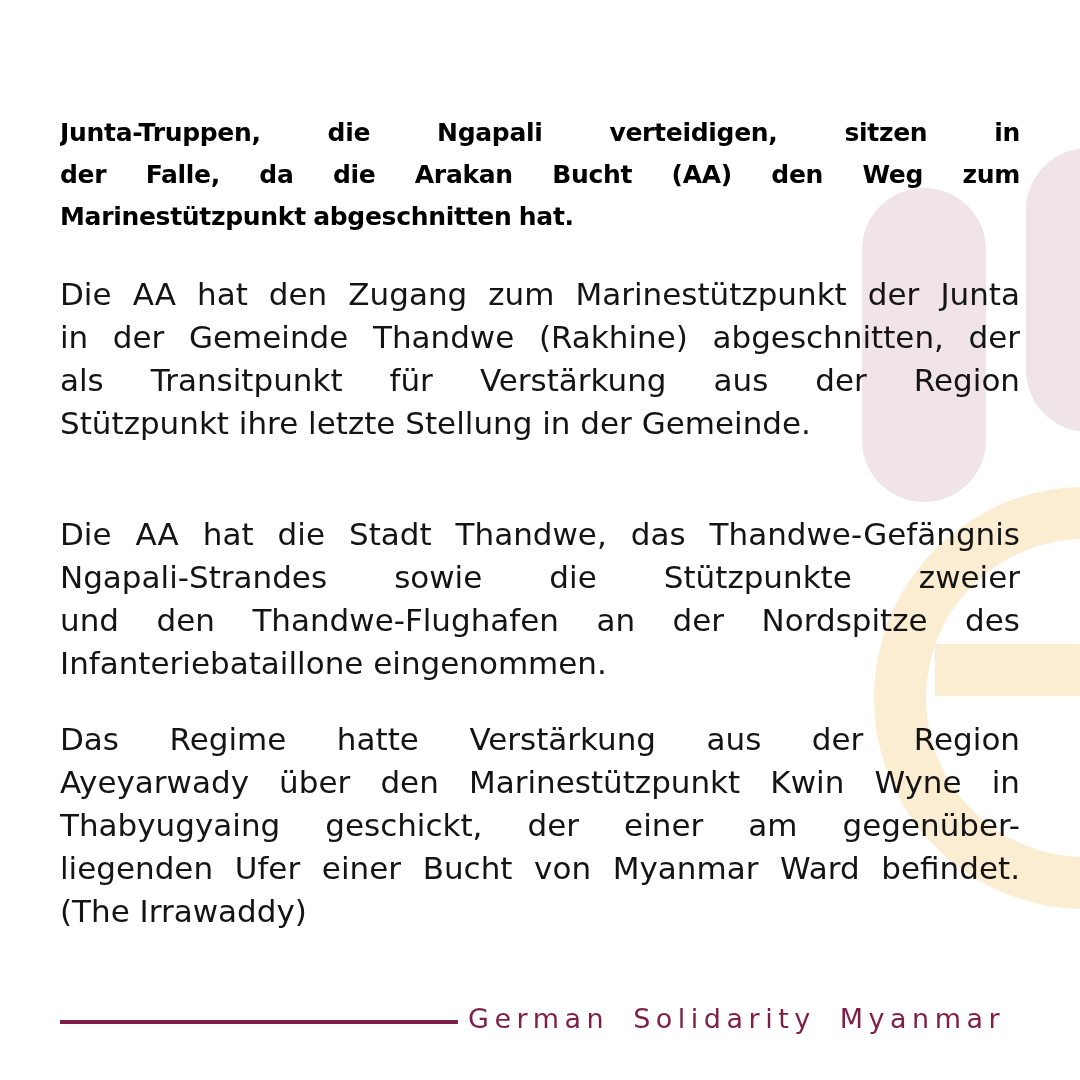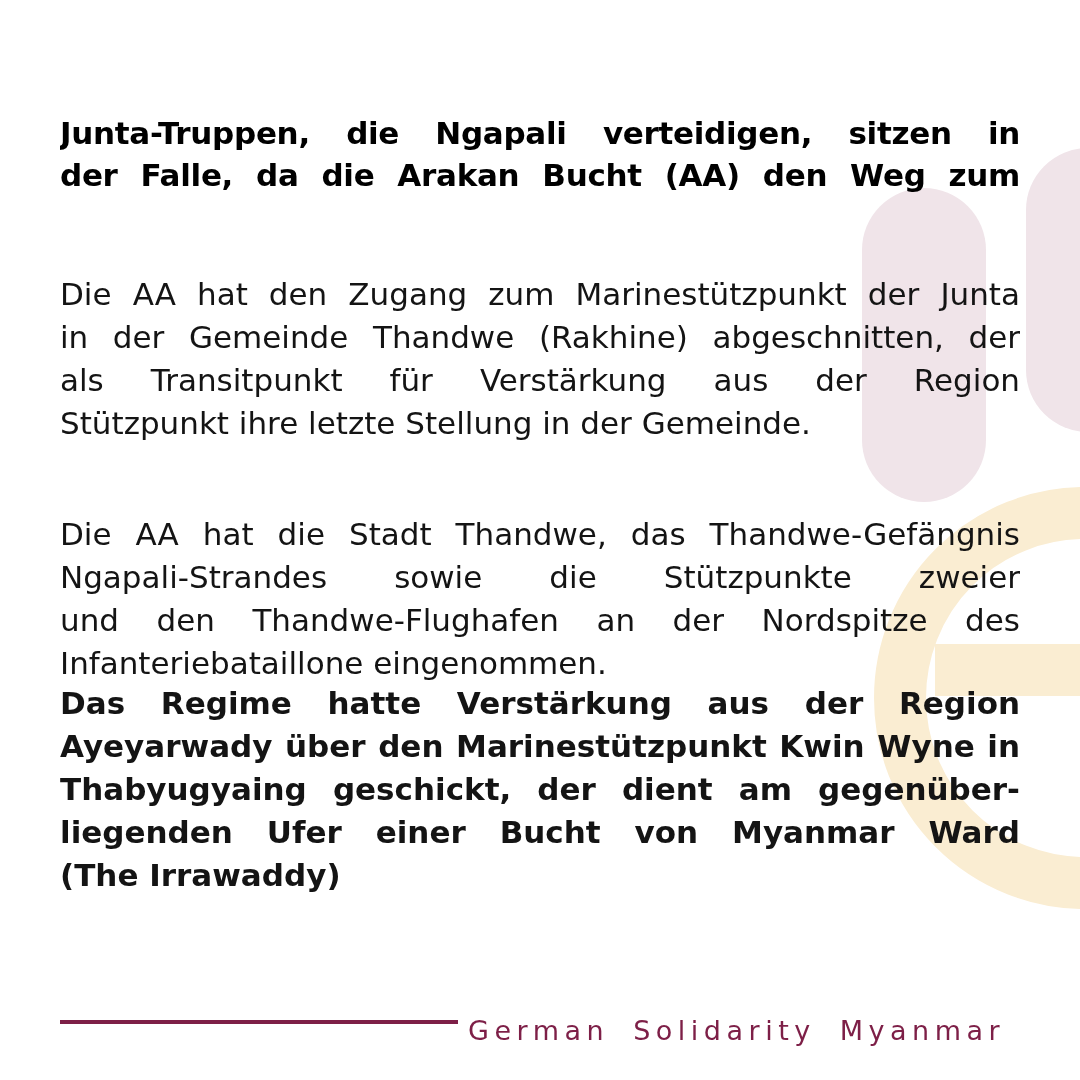--- a/index.html
+++ b/index.html
@@ -40,29 +40,29 @@
     text-align: justify;
     text-align-last: justify;
     text-justify: inter-word;
     font-size: 31px;
   }
   .line.last { text-align: left; text-align-last: left; }
   .headline { top: 112px; }
   .headline .line {
     font-weight: 700;
     color: #000000;
-    font-size: 31px;
+    font-size: 25px;
     letter-spacing: -0.3px;
     word-spacing: -1px;
     height: 42px;
     line-height: 42px;
   }
   .p2 { top: 273px; }
   .p3 { top: 513px; }
-  .p4 { top: 682px; font-weight: bold; }
+  .p4 { top: 718px; }
 
   
   .footer-rule {
     position: absolute;
     left: 60px;
     top: 1020px;
     width: 398px;
     height: 4px;
     background: #7D1F47;
   }
@@ -70,21 +70,20 @@
     position: absolute;
     left: 468px;
     top: 1005px;
     height: 27px;
     line-height: 27px;
     font-size: 27px;
     letter-spacing: 5.5px;
     word-spacing: 10px;
     color: #7D1F47;
     white-space: nowrap;
-    margin-top: 12px;
   }
 </style>
 </head>
 <body>
 
 <div class="canvas">
 
   <div class="wm">
     <div class="pill pill-a"></div>
     <div class="pill pill-b"></div>
@@ -92,40 +91,41 @@
       <circle cx="1085" cy="698" r="185" fill="none" stroke="#FAEDD2" stroke-width="52"></circle>
       <rect x="935" y="644" width="212" height="52" fill="#FAEDD2"></rect>
     </svg>
   </div>
 
   <div class="article">
 
     <div class="para headline">
       <div class="line">Junta-Truppen, die Ngapali verteidigen, sitzen in</div>
       <div class="line">der Falle, da die Arakan Bucht (AA) den Weg zum</div>
+      <div class="line last">Marinestützpunkt abgeschnitten hat.</div>
     </div>
 
     <div class="para p2">
       <div class="line">Die AA hat den Zugang zum Marinestützpunkt der Junta</div>
       <div class="line">in der Gemeinde Thandwe (Rakhine) abgeschnitten, der</div>
       <div class="line">als Transitpunkt für Verstärkung aus der Region</div>
       <div class="line last">Stützpunkt ihre letzte Stellung in der Gemeinde.</div>
     </div>
 
     <div class="para p3">
       <div class="line">Die AA hat die Stadt Thandwe, das Thandwe-Gefängnis</div>
       <div class="line">Ngapali-Strandes sowie die Stützpunkte zweier</div>
       <div class="line">und den Thandwe-Flughafen an der Nordspitze des</div>
       <div class="line last">Infanteriebataillone eingenommen.</div>
     </div>
 
     <div class="para p4">
       <div class="line">Das Regime hatte Verstärkung aus der Region</div>
       <div class="line">Ayeyarwady über den Marinestützpunkt Kwin Wyne in</div>
-      <div class="line">Thabyugyaing geschickt, der dient am gegenüber-</div>
+      <div class="line">Thabyugyaing geschickt, der einer am gegenüber-</div>
       <div class="line">liegenden Ufer einer Bucht von Myanmar Ward befindet.</div>
       <div class="line last">(The Irrawaddy)</div>
     </div>
 
   </div>
 
   <div class="footer-rule"></div>
   <div class="brand">German Solidarity Myanmar</div>
 
 </div>

